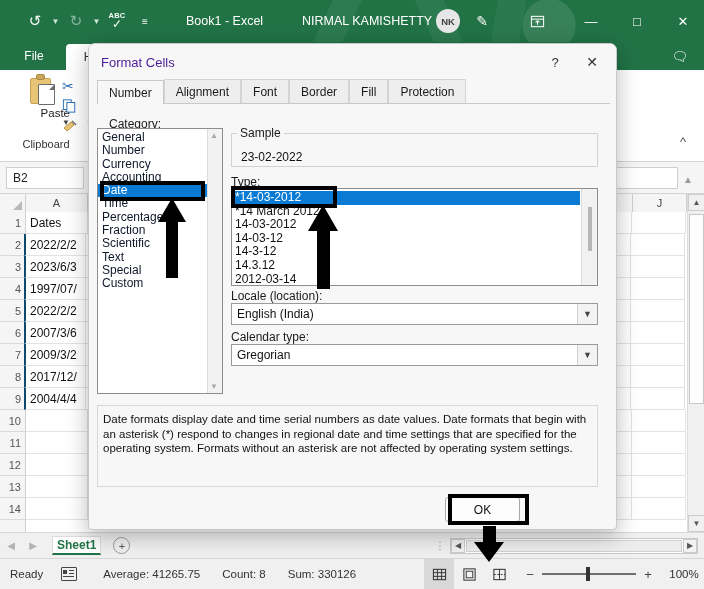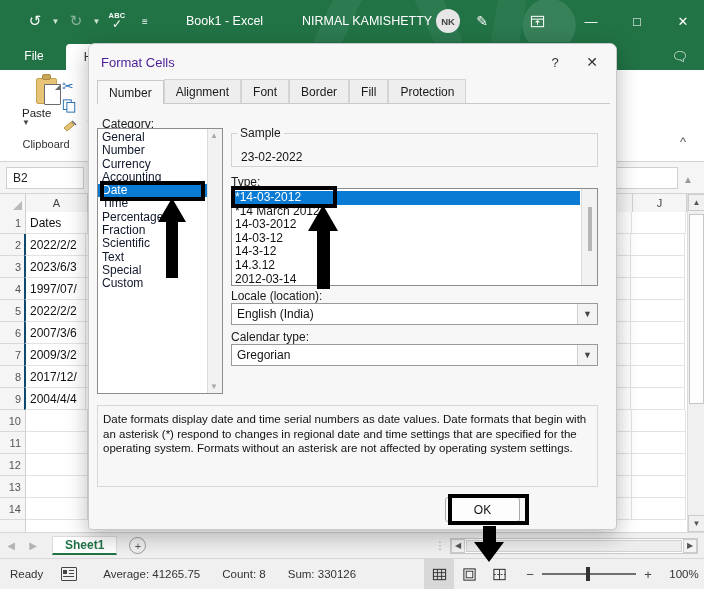--- a/index.html
+++ b/index.html
@@ -81,21 +81,21 @@
     position:absolute; right:14px; top:5px; width:20px; height:18px; color:#fff; font-size:13px;
     display:flex; align-items:center; justify-content:center;
   }
 
   
   .ribbon-body{
     position:absolute; left:0; top:70px; width:704px; height:92px; background:#ffffff;
     border-bottom:1px solid #d4d4d4;
   }
   .clip-group{ position:absolute; left:0; top:0; width:92px; height:92px; border-right:1px solid #e2e2e2; }
-  .paste-btn{ position:absolute; left:22px; top:4px; width:54px; text-align:left; }
+  .paste-btn{ position:absolute; left:16px; top:4px; width:54px; text-align:right; }
   .clipboard-glyph{ width:30px; height:32px; margin:0 auto; position:relative; }
   .cb-body{
     position:absolute; left:2px; top:4px; width:21px; height:26px;
     background:#e8c477; border:1.4px solid #c6a354; border-radius:2px;
   }
   .cb-clip{
     position:absolute; left:8px; top:0px; width:9px; height:6px;
     background:#c9a75a; border:1.2px solid #ab8b45; border-radius:2px;
   }
   .cb-page{
@@ -190,21 +190,21 @@
   .vs-btn.bottom{ position:absolute; left:0; bottom:0; }
 
   
   .tabbar{
     position:absolute; left:0; top:532px; width:704px; height:26px;
     background:#f0f0f0; border-top:1px solid #d7d7d7;
     display:flex; align-items:center;
   }
   .nav-arrow{ width:22px; text-align:center; color:#b3b3b3; font-size:10px; }
   .sheet-tab{
-    margin-left:8px; height:19px; padding:0 12px; background:#fff;
+    margin-left:8px; height:19px; padding:0 4px; background:#fff;
     border-top:1px solid #dcdcdc; border-left:1px solid #dcdcdc; border-right:1px solid #dcdcdc;
     border-bottom:2px solid #217346;
     color:#217346; font-size:12px; font-weight:700; display:flex; align-items:center;
   }
   .add-sheet{
     margin-left:12px; width:17px; height:17px; border:1px solid #9a9a9a; border-radius:50%;
     color:#555; font-size:11px; display:flex; align-items:center; justify-content:center;
   }
   .tab-dots{ margin-left:auto; color:#9a9a9a; font-size:10px; padding-right:4px; letter-spacing:1px;}
   .hscroll{
@@ -586,21 +586,21 @@
     <div class="dtab">Font</div>
     <div class="dtab">Border</div>
     <div class="dtab">Fill</div>
     <div class="dtab">Protection</div>
   </div>
 </div>
 
 <div style="position:absolute; left:88px; top:43px; width:529px; height:487px; pointer-events:none; z-index:12;">
   <div style="position:absolute; left:0; top:0; width:529px; height:487px;">
 
-    <div class="lbl" style="left:14px; top:74px; pointer-events:auto;">Category:</div>
+    <div class="lbl" style="left:21px; top:74px; pointer-events:auto;">Category:</div>
 
     <div style="position:absolute; left:9px; top:85px; width:126px; height:266px; background:#fff; border:1px solid #8d8d8d; overflow:hidden; pointer-events:auto;">
       <div style="position:absolute; left:0; top:2px; width:111px;">
         <div class="cat-item">General</div>
         <div class="cat-item">Number</div>
         <div class="cat-item">Currency</div>
         <div class="cat-item">Accounting</div>
         <div class="cat-item sel" style="margin-right:0;">Date</div>
         <div class="cat-item">Time</div>
         <div class="cat-item">Percentage</div>

